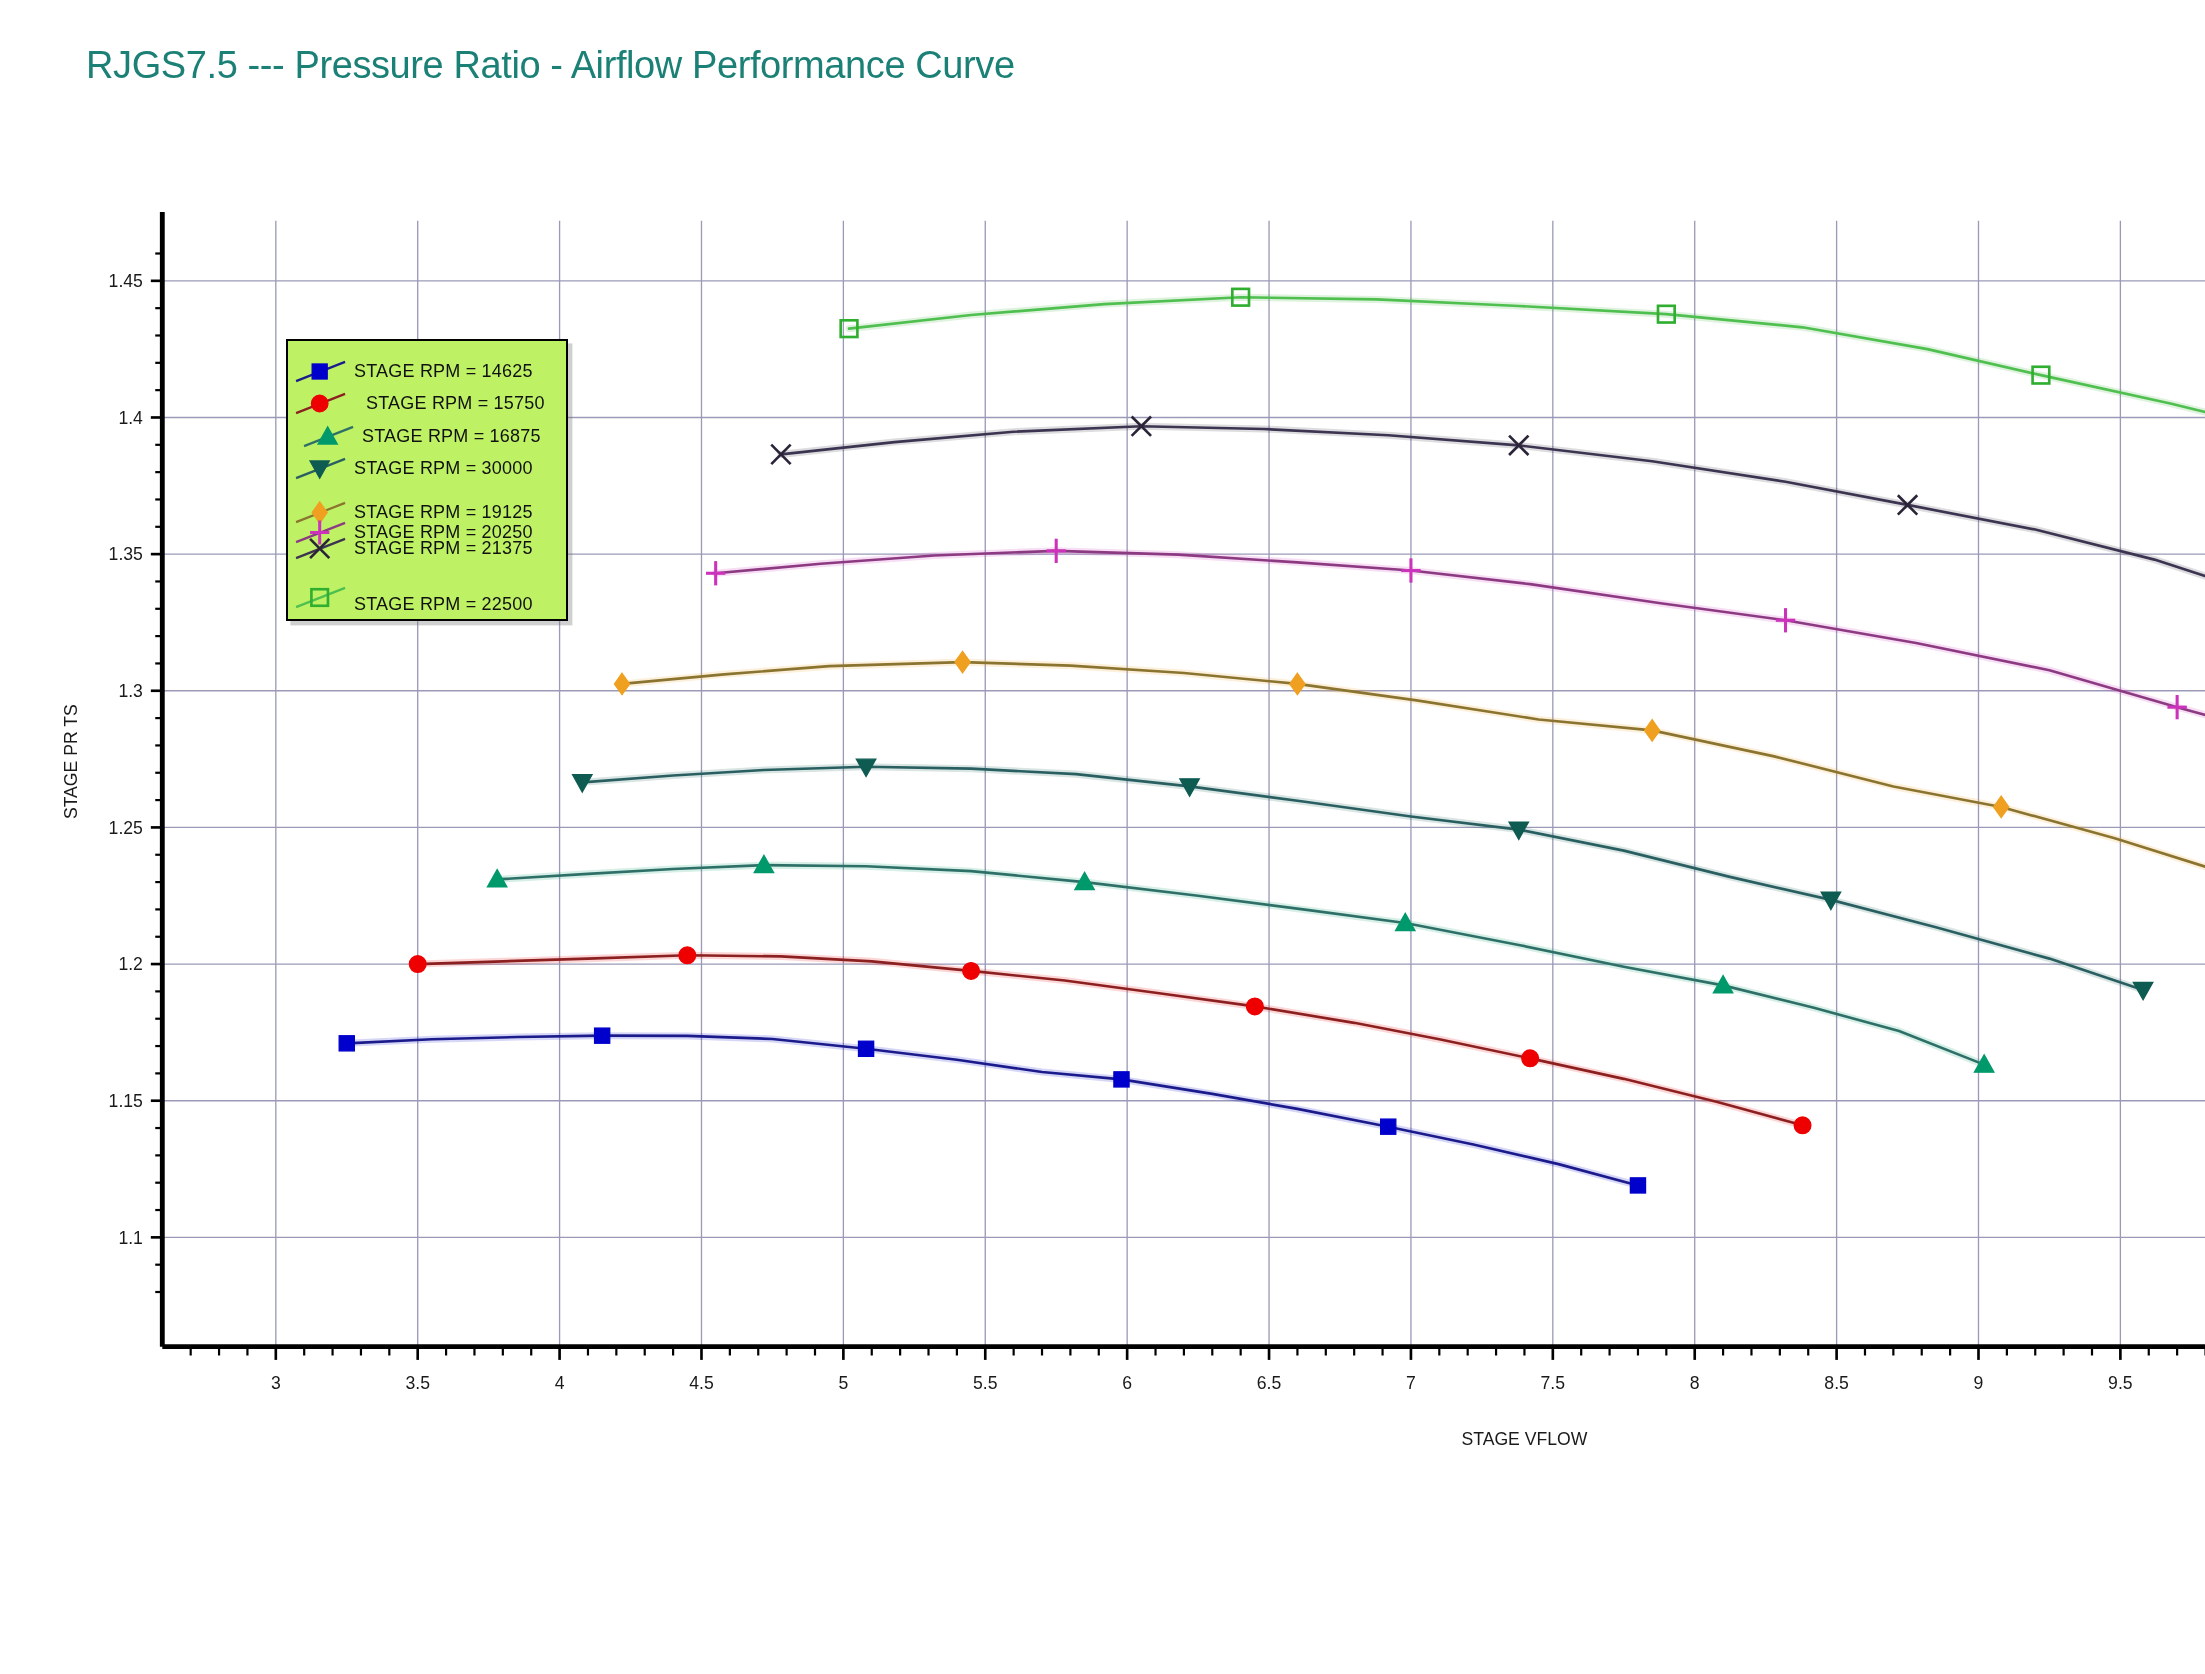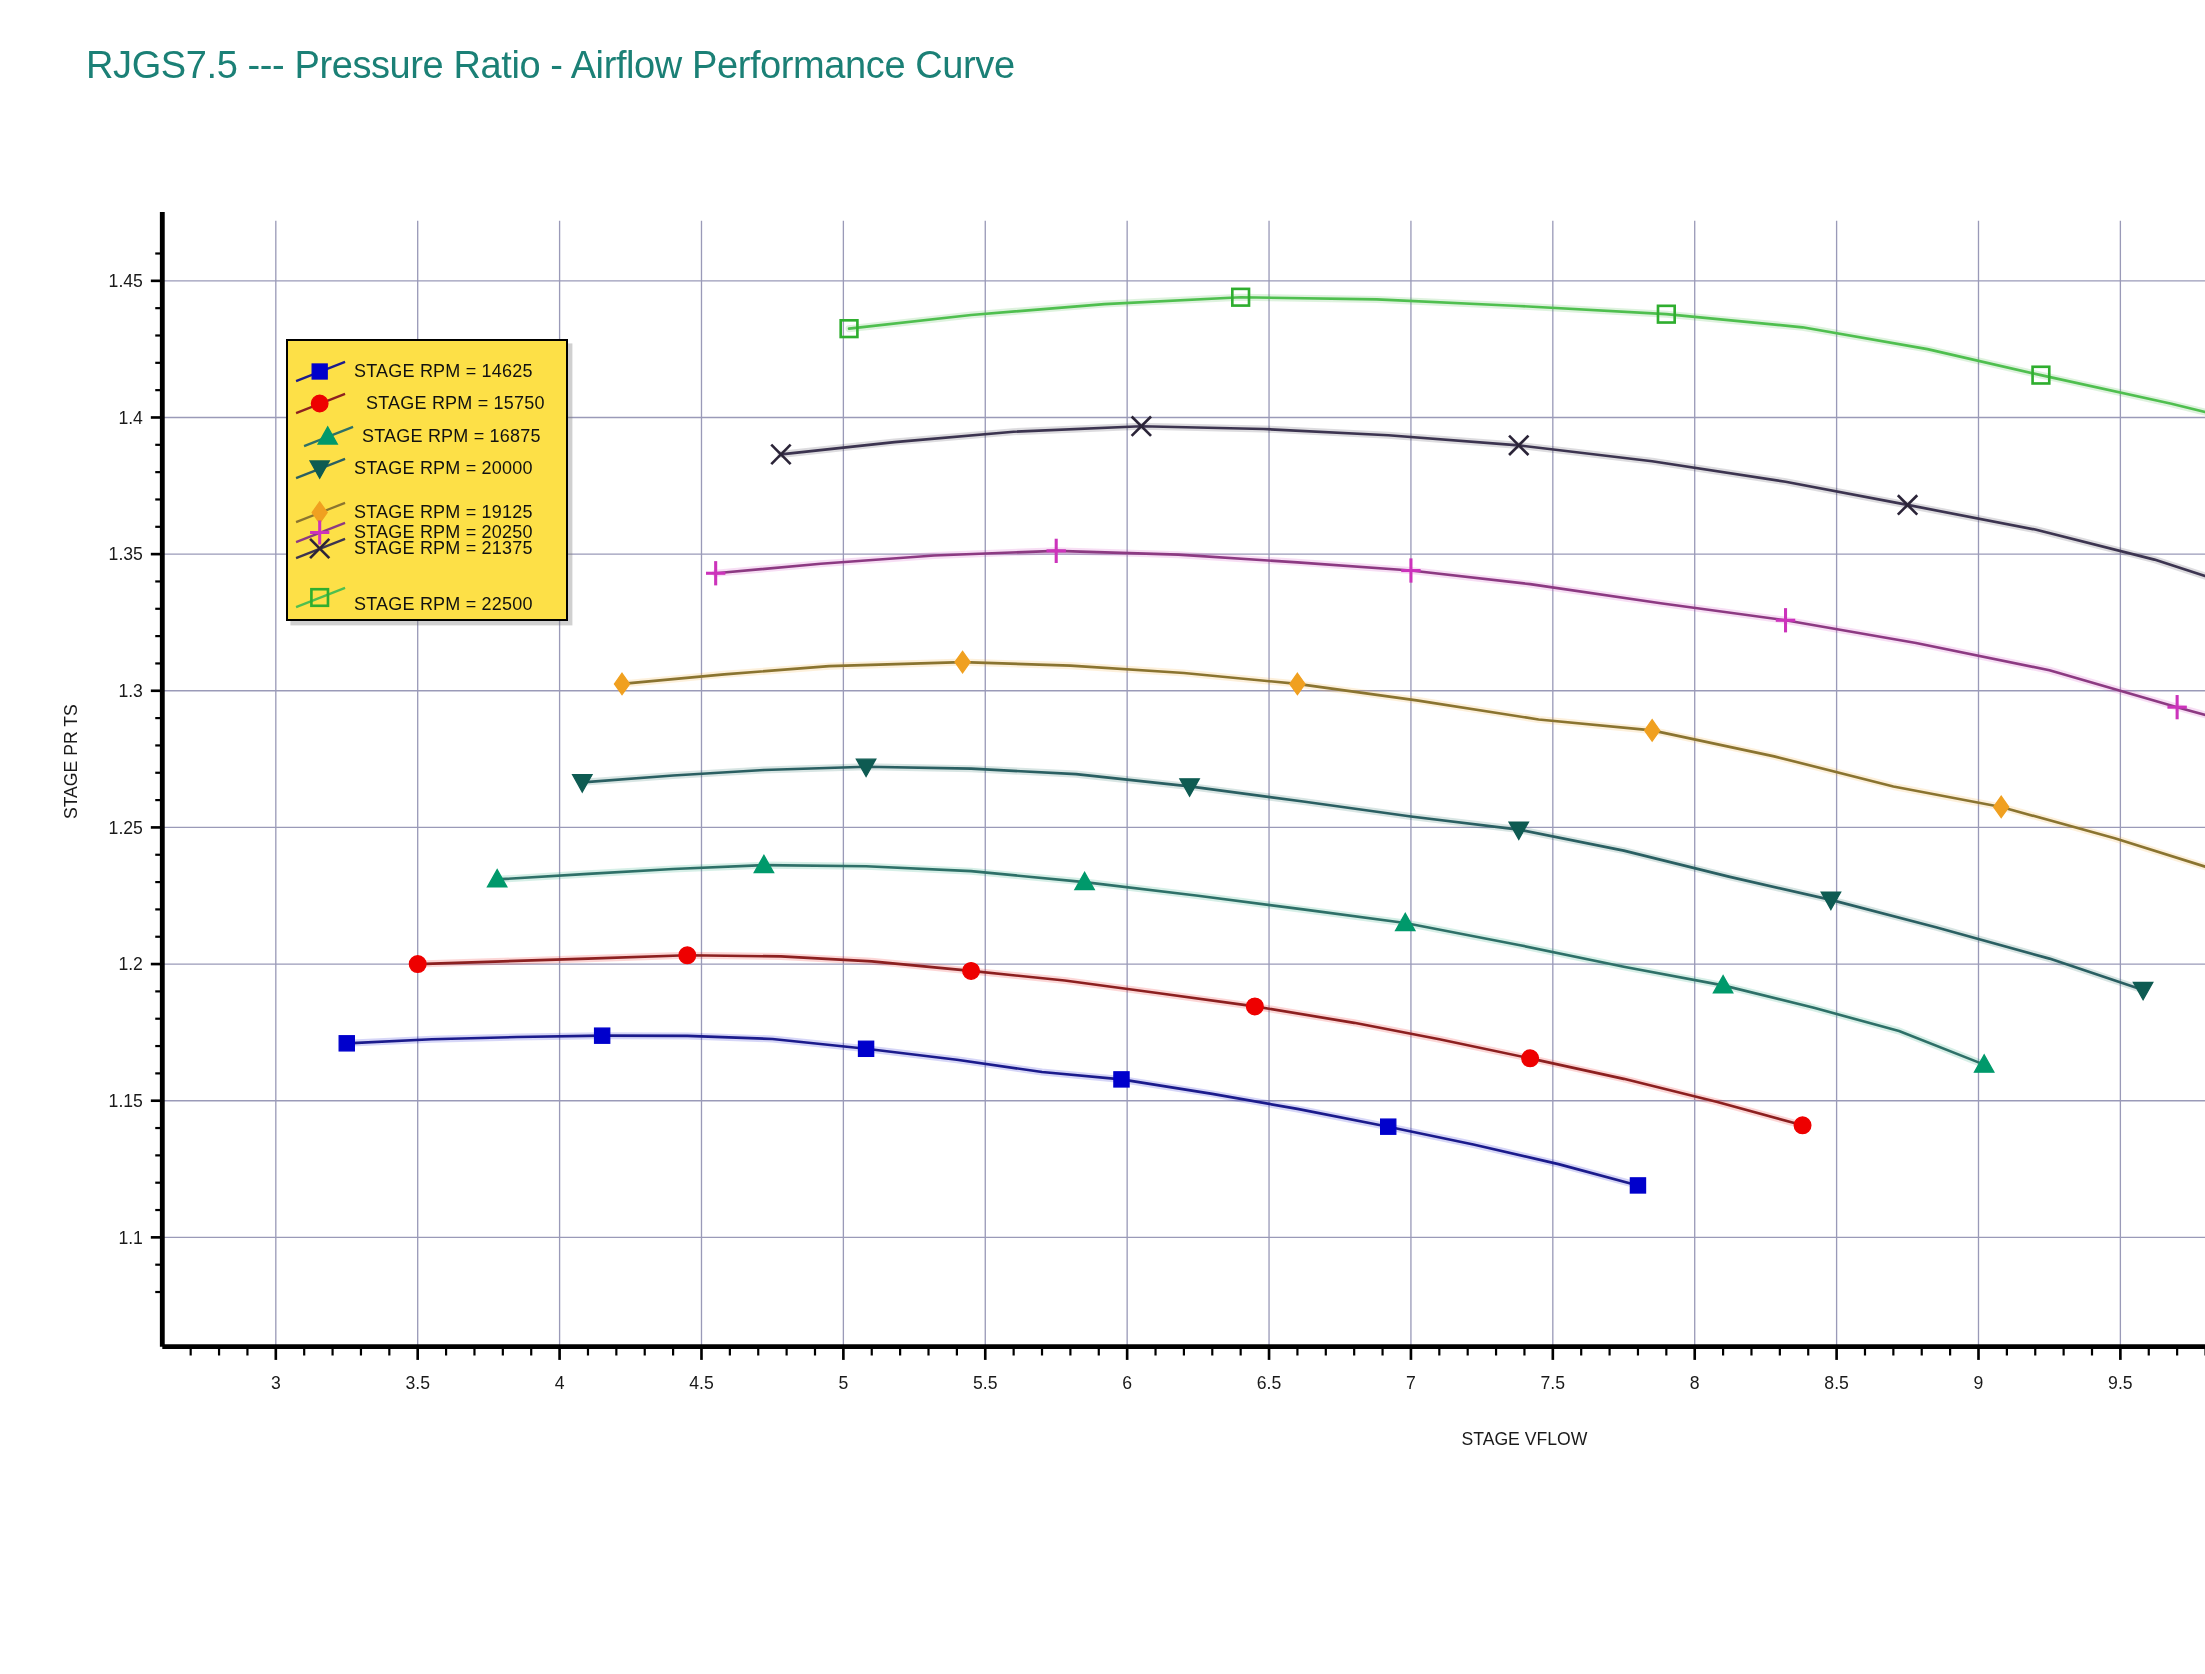--- a/index.html
+++ b/index.html
@@ -15,21 +15,21 @@
 
   #plot-wrap{position:absolute;left:0;top:0;width:2977px;height:1675px;}
   svg{display:block;}
 
   .axis-tick-label{font-family:"Liberation Sans",sans-serif;font-size:40px;fill:#1a1a1a;}
   .axis-title{font-family:"Liberation Sans",sans-serif;font-size:40px;fill:#1a1a1a;}
 
   #legend-box{
     position:absolute;
     left:286px;top:339px;width:282px;height:282px;
-    background:#fde047;border:2.2px solid #000000;
+    background:#bef264;border:2.2px solid #000000;
     box-shadow:4.4px 4.4px 0 rgba(120,120,120,0.35);
     box-sizing:border-box;
   }
   .legend-row{
     position:absolute;left:0;width:282px;height:35px;
     display:flex;align-items:center;
   }
   .legend-sample{position:relative;width:66px;height:35px;flex:0 0 66px;}
   .legend-sample svg{position:absolute;left:0;top:0;}
   .legend-text{
@@ -391,21 +391,21 @@
         </div>
         <span class="legend-text">STAGE RPM = 16875</span>
       </div>
       <div class="legend-row" style="top: 110px;">
         <div class="legend-sample">
           <svg width="66" height="35" viewBox="0 0 150 80">
             <line x1="18" y1="62" x2="130" y2="18" stroke="#2A5F62" stroke-width="5"></line>
             <polygon points="72,62 94,22.84 50,22.84" fill="#0E5B52" stroke="#0E5B52" stroke-width="3"></polygon>
           </svg>
         </div>
-        <span class="legend-text">STAGE RPM = 20000</span>
+        <span class="legend-text">STAGE RPM = 30000</span>
       </div>
       <div class="legend-row" style="top: 154px;">
         <div class="legend-sample">
           <svg width="66" height="35" viewBox="0 0 150 80">
             <line x1="18" y1="62" x2="130" y2="18" stroke="#8A7430" stroke-width="5"></line>
             <polygon points="72,15.799999999999997 89.16,40 72,64.2 54.84,40" fill="#F0A020" stroke="#F0A020" stroke-width="3"></polygon>
           </svg>
         </div>
         <span class="legend-text">STAGE RPM = 19125</span>
       </div>

